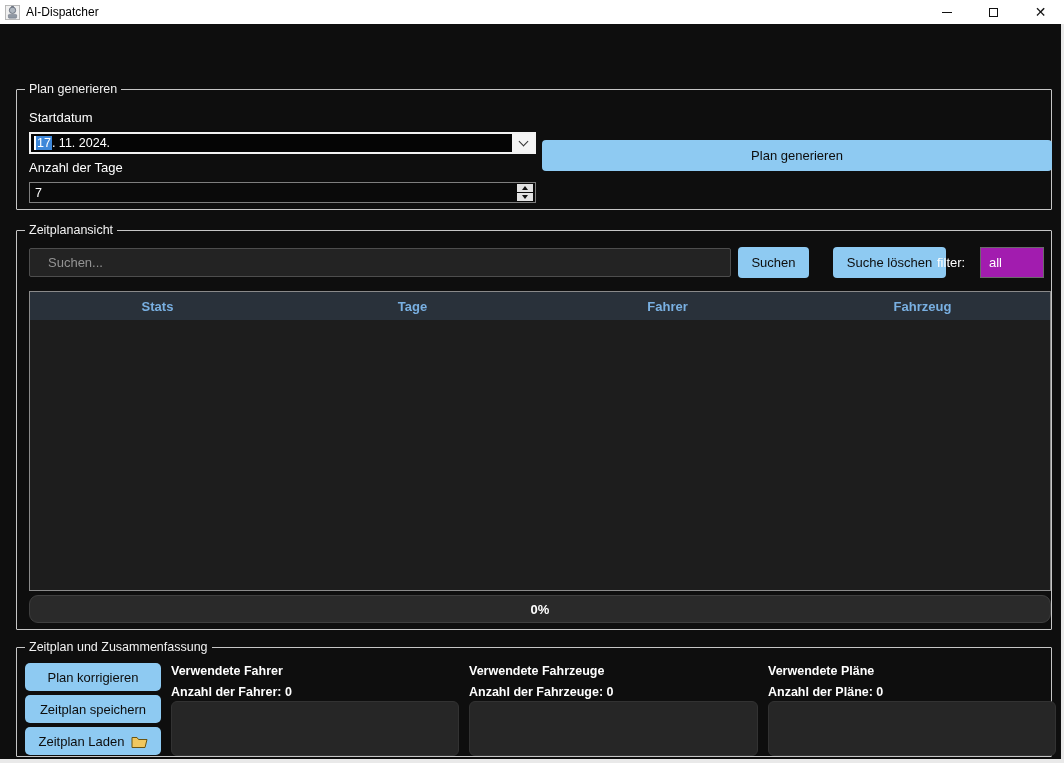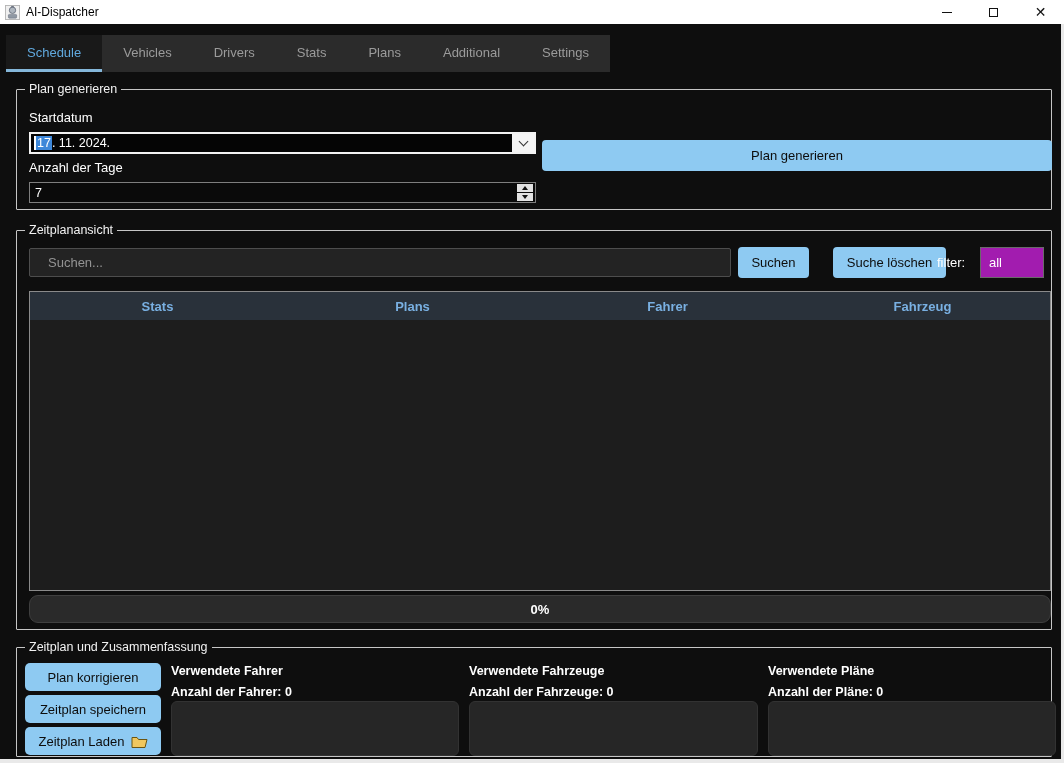--- a/index.html
+++ b/index.html
@@ -142,29 +142,20 @@
         </span>
       <span class="wc">
           <span class="glyph-max"></span>
         </span>
       <span class="wc">
           <span class="glyph-close">✕</span>
         </span>
     </div>
   </div>
 
-  <div class="tabbar">
-    <div class="tab active">Schedule</div>
-    <div class="tab">Vehicles</div>
-    <div class="tab">Drivers</div>
-    <div class="tab">Stats</div>
-    <div class="tab">Plans</div>
-    <div class="tab">Additional</div>
-    <div class="tab">Settings</div>
-  </div>
 
   <div class="groupbox gb-plan">
     <span class="gb-title">Plan generieren</span>
 
     <label class="field-label" style="left:12px; top:20px;">Startdatum</label>
 
     <div class="dateedit">
       <span class="caret"></span>
       <span class="sel">17</span>
       <span class="rest">. 11. 2024.</span>
@@ -199,21 +190,21 @@
     <button class="blue-btn btn-loeschen">Suche löschen</button>
 
     <span class="filter-label">filter:</span>
     <div class="filter-box">
       <span>all</span>
     </div>
 
     <div class="table">
       <div class="thead">
         <div class="th">Stats</div>
-        <div class="th">Plans</div>
+        <div class="th">Tage</div>
         <div class="th">Fahrer</div>
         <div class="th">Fahrzeug</div>
       </div>
       <div class="tbody"></div>
     </div>
 
     <div class="progressbar">
       <span>0%</span>
     </div>
   </div>

